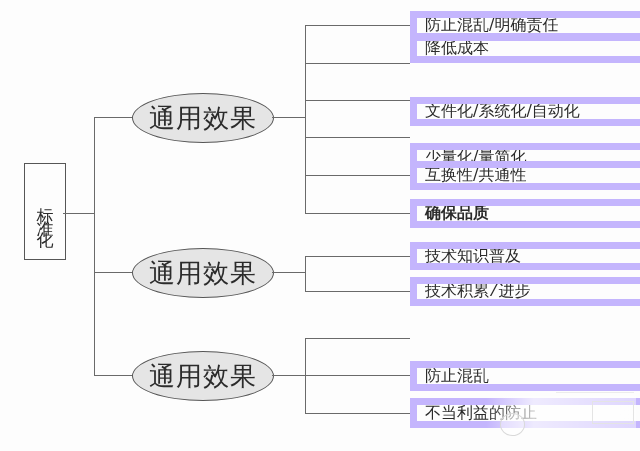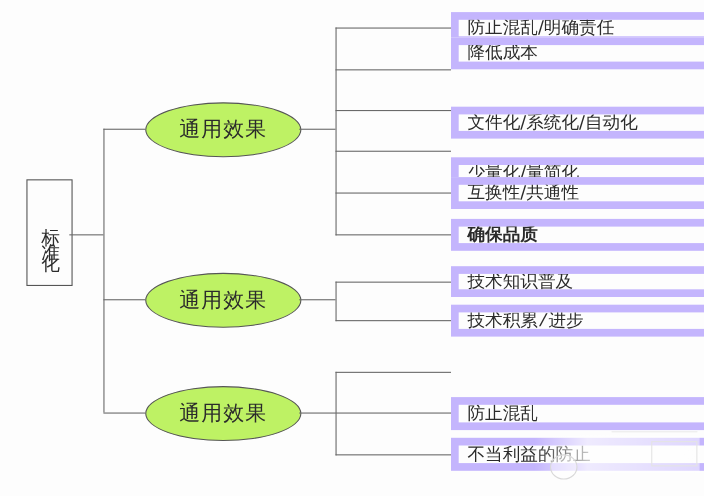--- a/index.html
+++ b/index.html
@@ -20,23 +20,23 @@
     display:flex;align-items:center;justify-content:center;
   }
   .root-box .vtext{
     writing-mode:vertical-rl;text-orientation:upright;
     font-size:17px;letter-spacing:12px;line-height:1;
     color:#2b2b2b;
   }
   .oval{
     position:absolute;left:132px;width:140px;height:48px;
     border:1px solid #565656;border-radius:50%;
-    background:#bef264;
+    background:#e5e5e5;
     display:flex;align-items:center;justify-content:center;
-    font-size:19px;letter-spacing:1px;
+    font-size:26px;letter-spacing:1px;
   }
   .leaf{
     position:absolute;left:410px;width:262px;height:29px;
     border:7px solid #c4b5fd;background:#fdfdfd;
     display:flex;align-items:center;
     padding-left:8px;box-sizing:border-box;
     font-size:16px;white-space:nowrap;overflow:hidden;
   }
   .wash{
     position:absolute;left:486px;top:396px;width:150px;height:34px;

